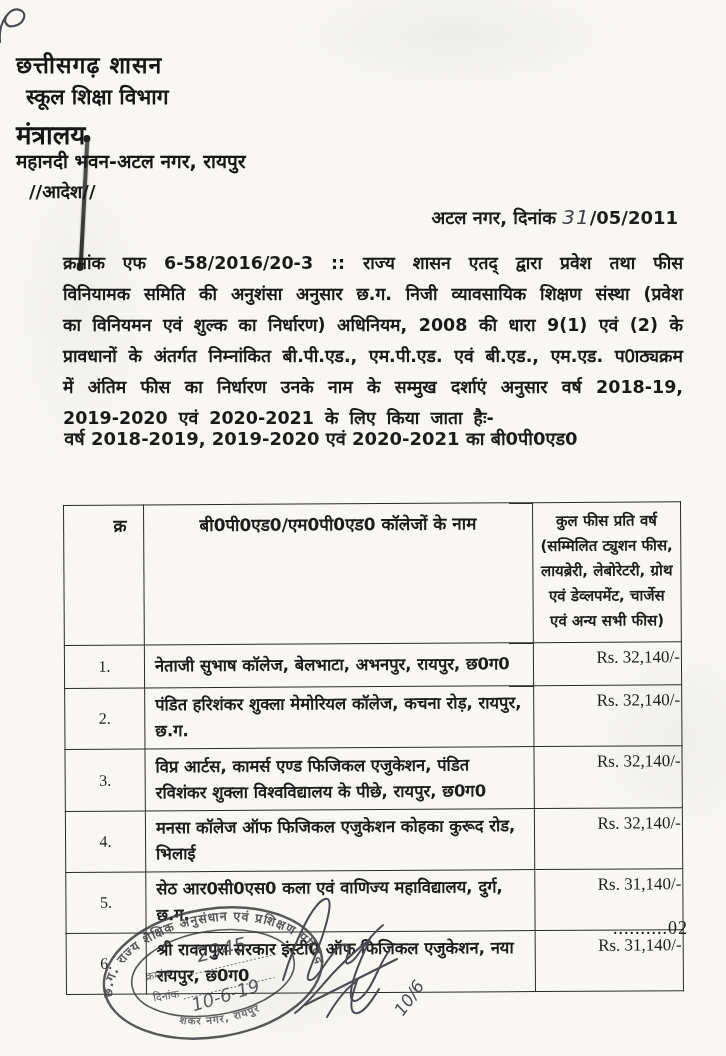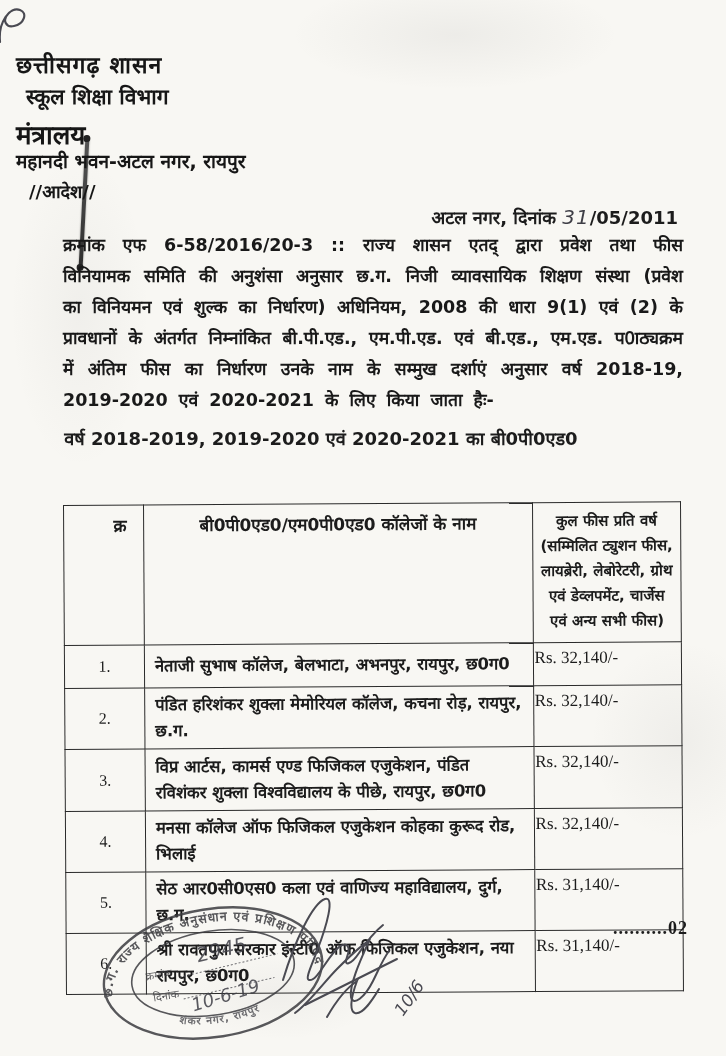--- a/index.html
+++ b/index.html
@@ -25,44 +25,44 @@
   .hdr{position:absolute;left:16px;width:726px;text-align:left;font-weight:700;color:#161616;}
   .hdr-l1{top:48px;font-size:23px;letter-spacing:1px;}
   .hdr-l2{top:82px;font-size:21px;padding-left:10px;}
   .hdr-l3{top:116px;font-size:26px;}
   .hdr-l4{top:148px;font-size:19px;}
   .hdr-order{top:179px;font-size:18px;margin-left:13px;}
   .dateline{position:absolute;right:48px;top:205px;font-size:18px;font-weight:700;}
   .hand{font-family:"DejaVu Sans",sans-serif;font-weight:400;font-style:italic;color:#3e3e46;font-size:20px;letter-spacing:1px;}
   
   .para{
-    position:absolute;left:63px;top:230px;width:620px;
+    position:absolute;left:63px;top:248px;width:620px;
     font-size:17.5px;line-height:31px;font-weight:600;
     text-align:justify;word-spacing:5px;color:#191919;
   }
   .tbl-title{position:absolute;left:0;width:642px;top:424px;text-align:center;font-size:18px;font-weight:700;line-height:30px;}
   
   table.fee{
     position:absolute;left:63px;top:505px;width:618px;
     border-collapse:collapse;transform:rotate(-0.35deg);transform-origin:left top;
   }
   table.fee td,table.fee th{border:1.6px solid #2b2b2b;}
   th.c-ser{width:48px;padding-left:34px;}
   th.c-col{width:422px;}
   th.c-fee{width:148px;}
   .h-ser,.h-col{vertical-align:top;padding-top:8px;font-size:17px;font-weight:700;text-align:center;}
   .h-fee{vertical-align:top;padding:6px 5px;font-size:15px;font-weight:700;text-align:center;line-height:25px;}
   td.ser{font-family:"Liberation Serif","DejaVu Serif",serif;font-size:16px;text-align:center;vertical-align:middle;padding:2px 0;}
   td.col{font-size:16.5px;font-weight:600;padding:4px 10px;line-height:26px;vertical-align:middle;}
-  td.fee{font-family:"Liberation Serif","DejaVu Serif",serif;font-size:17px;text-align:left;vertical-align:top;padding-top:5px;}
+  td.fee{font-family:"Liberation Serif","DejaVu Serif",serif;font-size:17px;text-align:right;vertical-align:top;padding-top:5px;}
   tr.hdr-row{height:140px;}
   tr.rh-a{height:43px;} tr.rh-b{height:40px;} tr.rh-c{height:62px;}
   tr.rh-d{height:38px;} tr.rh-e{height:35px;} tr.rh-f{height:49px;}
   
-  .pageref{position:absolute;right:38px;top:918px;font-family:"Liberation Serif","DejaVu Serif",serif;font-weight:700;font-size:18px;letter-spacing:1px;}
+  .pageref{position:absolute;right:38px;top:918px;font-family:"Liberation Serif","DejaVu Serif",serif;font-weight:400;font-size:18px;letter-spacing:1px;}
   .stamp{position:absolute;left:88px;top:898px;transform:rotate(-9deg);opacity:.85;}
   .sig{position:absolute;left:265px;top:885px;}
   .scribble{position:absolute;left:-4px;top:2px;}
 </style>
 </head>
 <body>
 
 <div class="page">
 
   <div class="smudge smudge1"></div>

